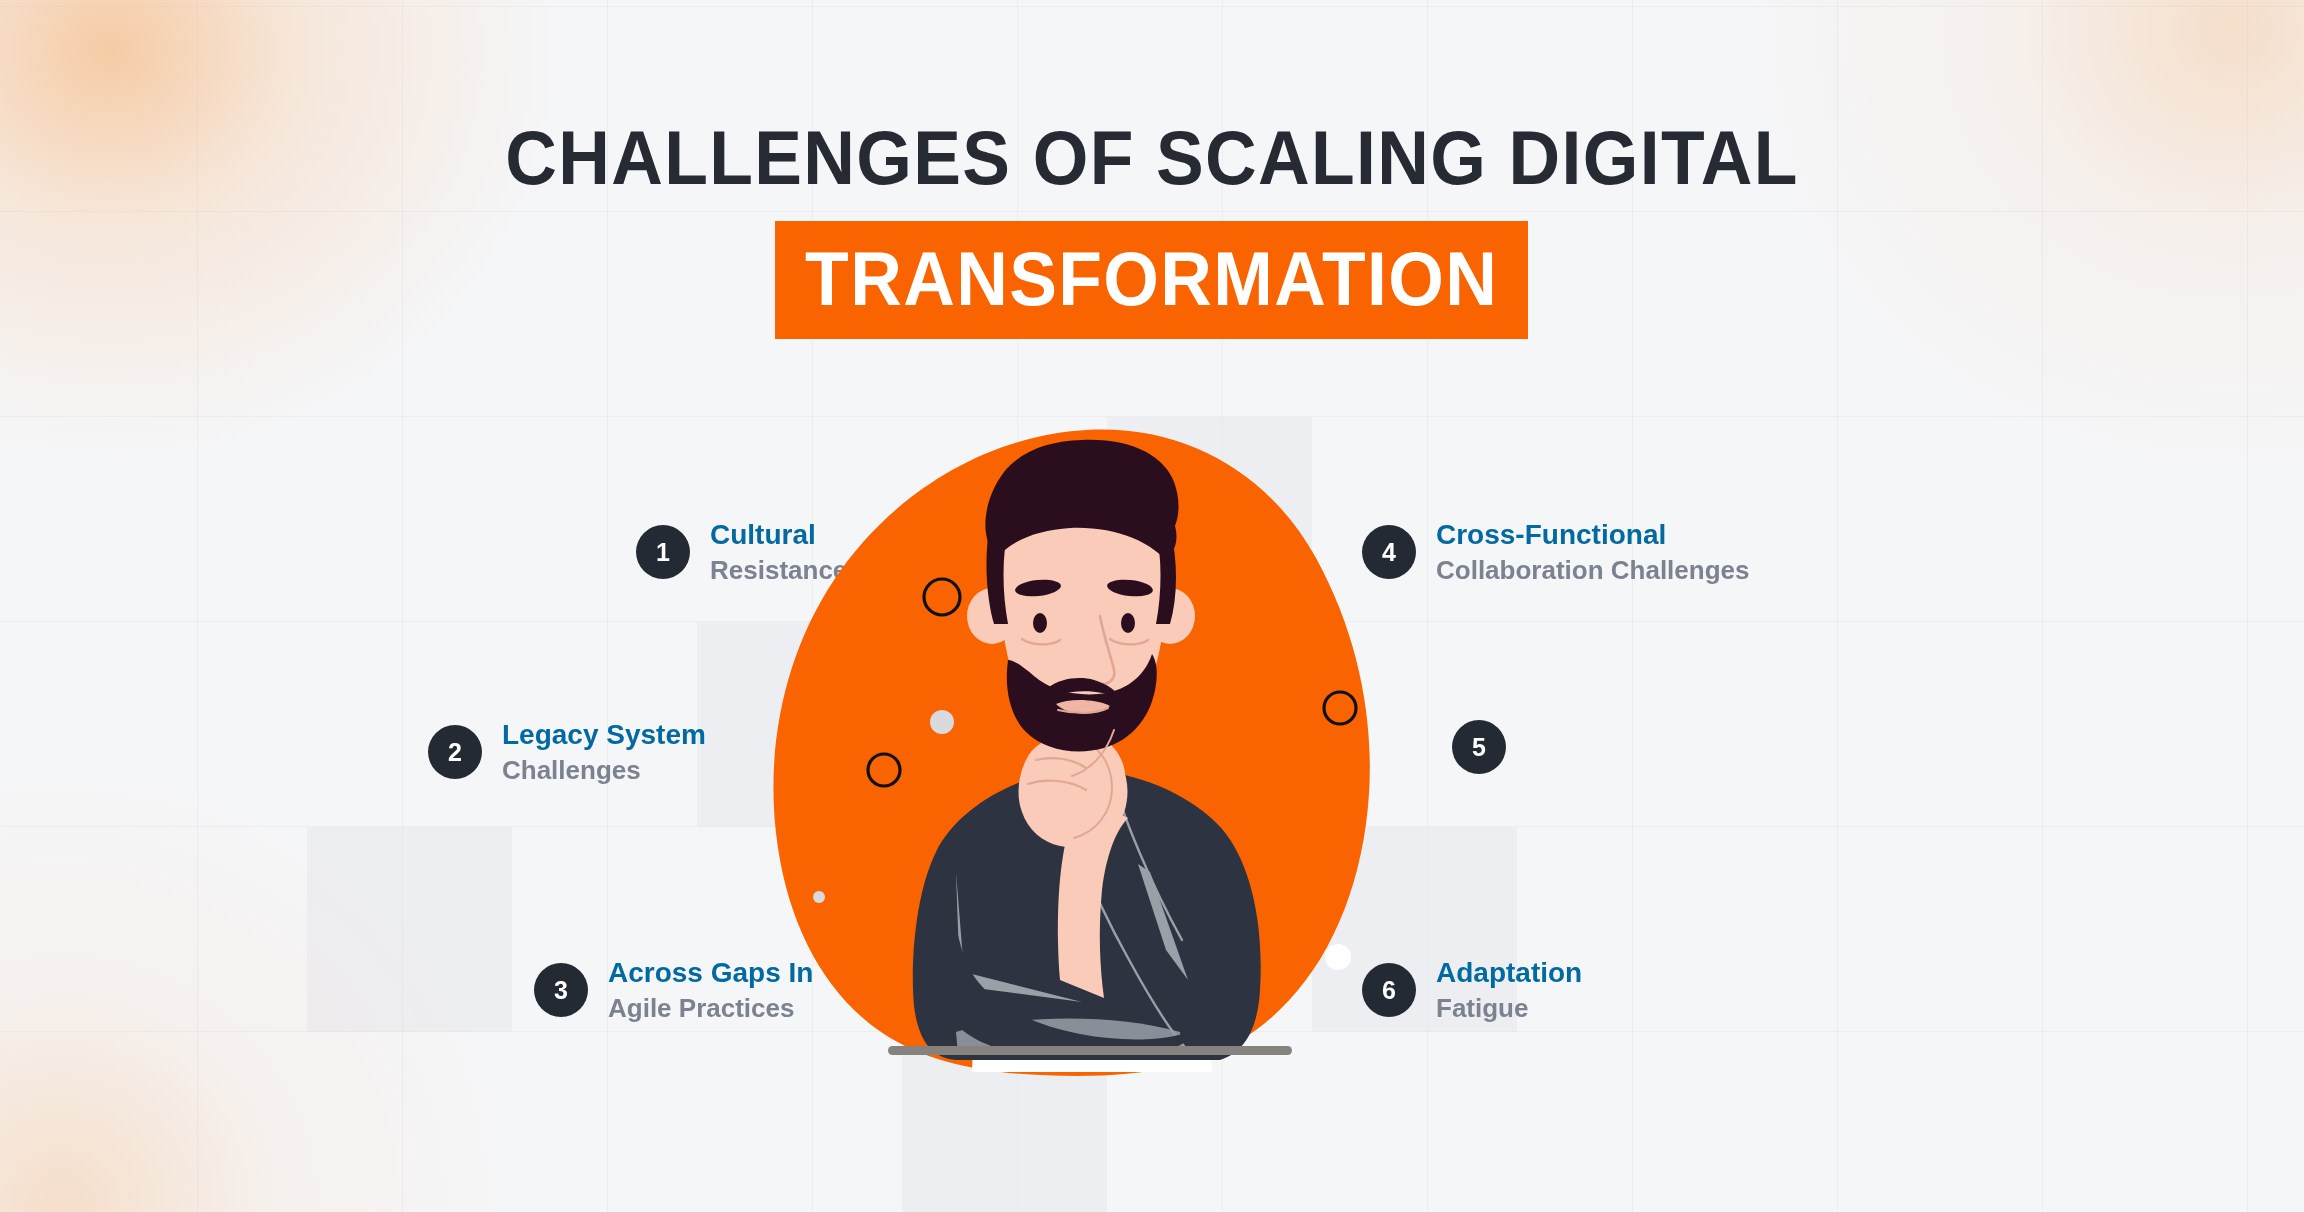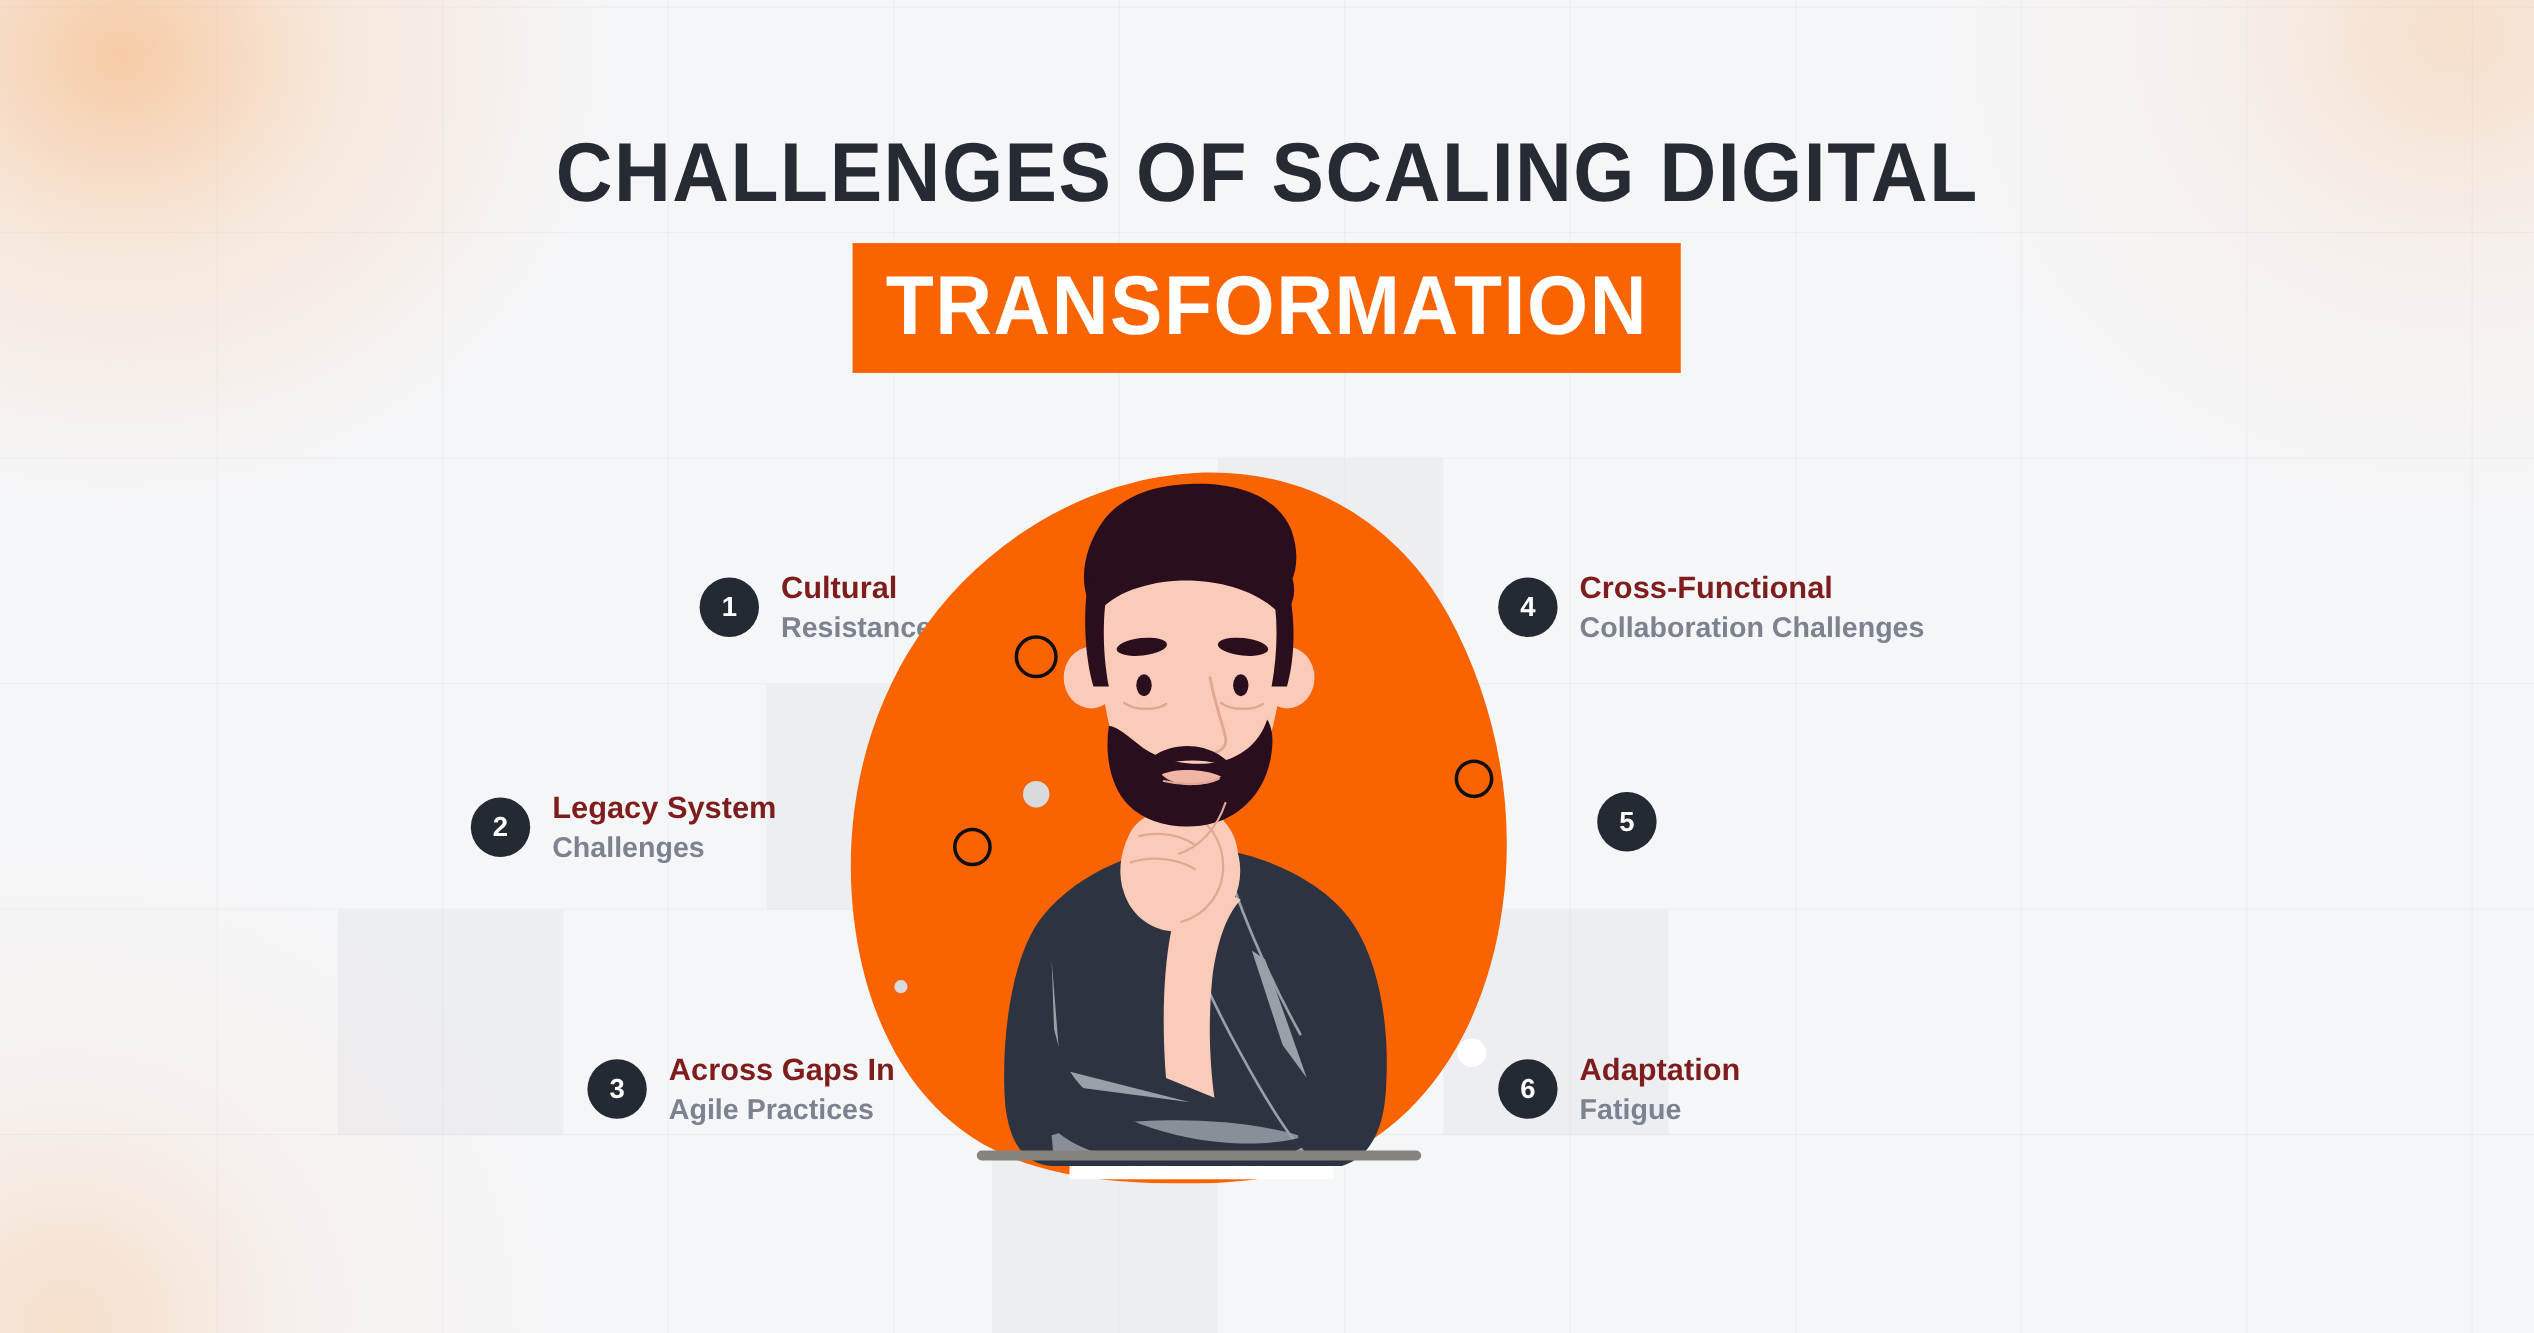--- a/index.html
+++ b/index.html
@@ -113,21 +113,21 @@
     font-weight: 600;
     display: flex;
     align-items: center;
     justify-content: center;
     line-height: 1;
   }
   .item-text { display: flex; flex-direction: column; gap: 8px; }
   .item-title {
     font-size: 28px;
     font-weight: 700;
-    color: #7f1d1d;
+    color: #0369a1;
     line-height: 1.05;
     white-space: nowrap;
   }
   .item-sub {
     font-size: 26px;
     font-weight: 700;
     color: #7b8290;
     line-height: 1.05;
     white-space: nowrap;
   }

